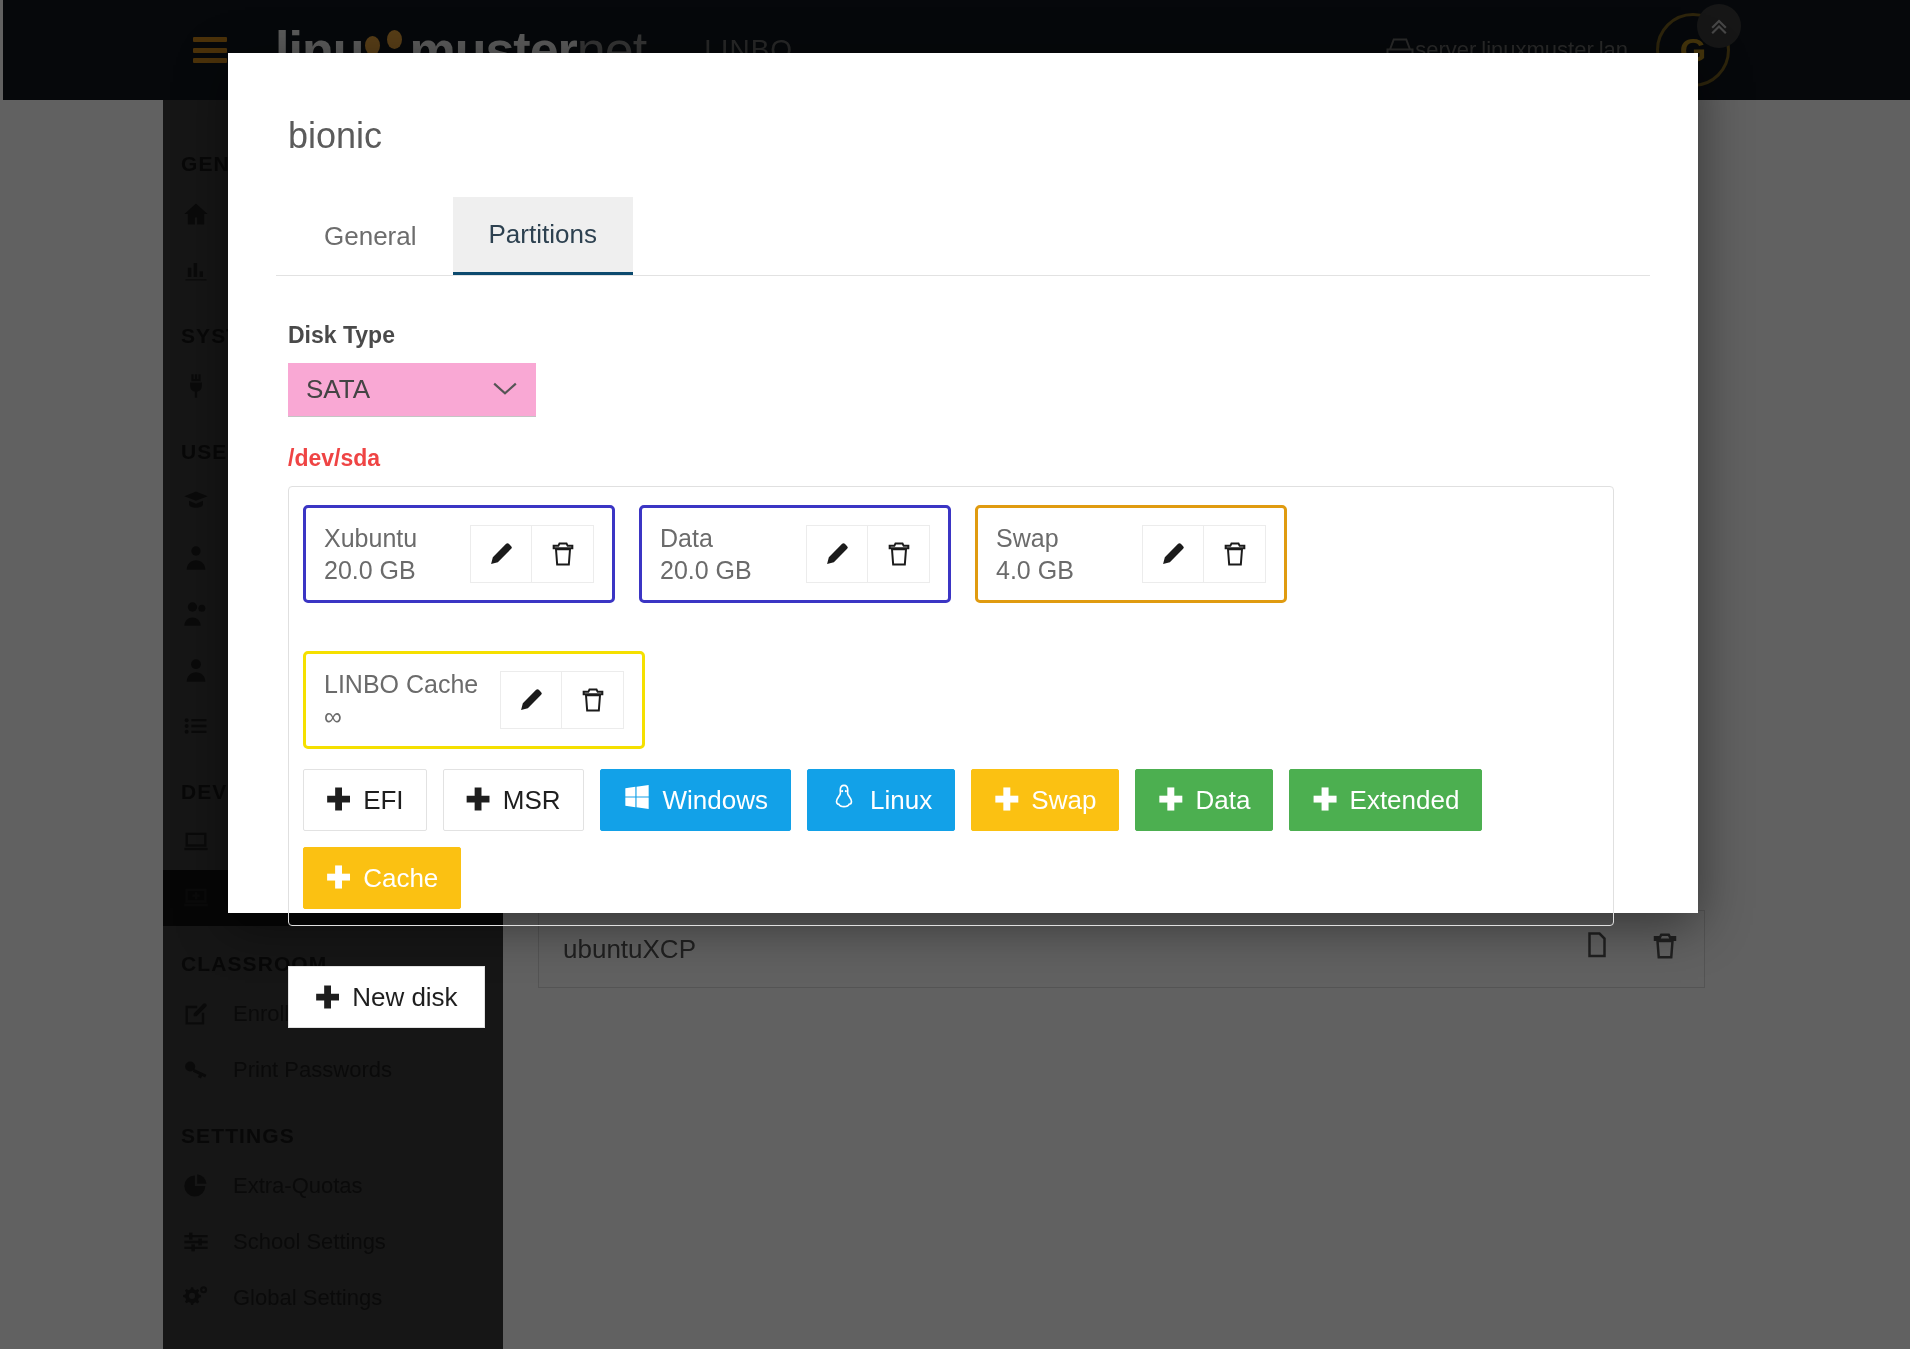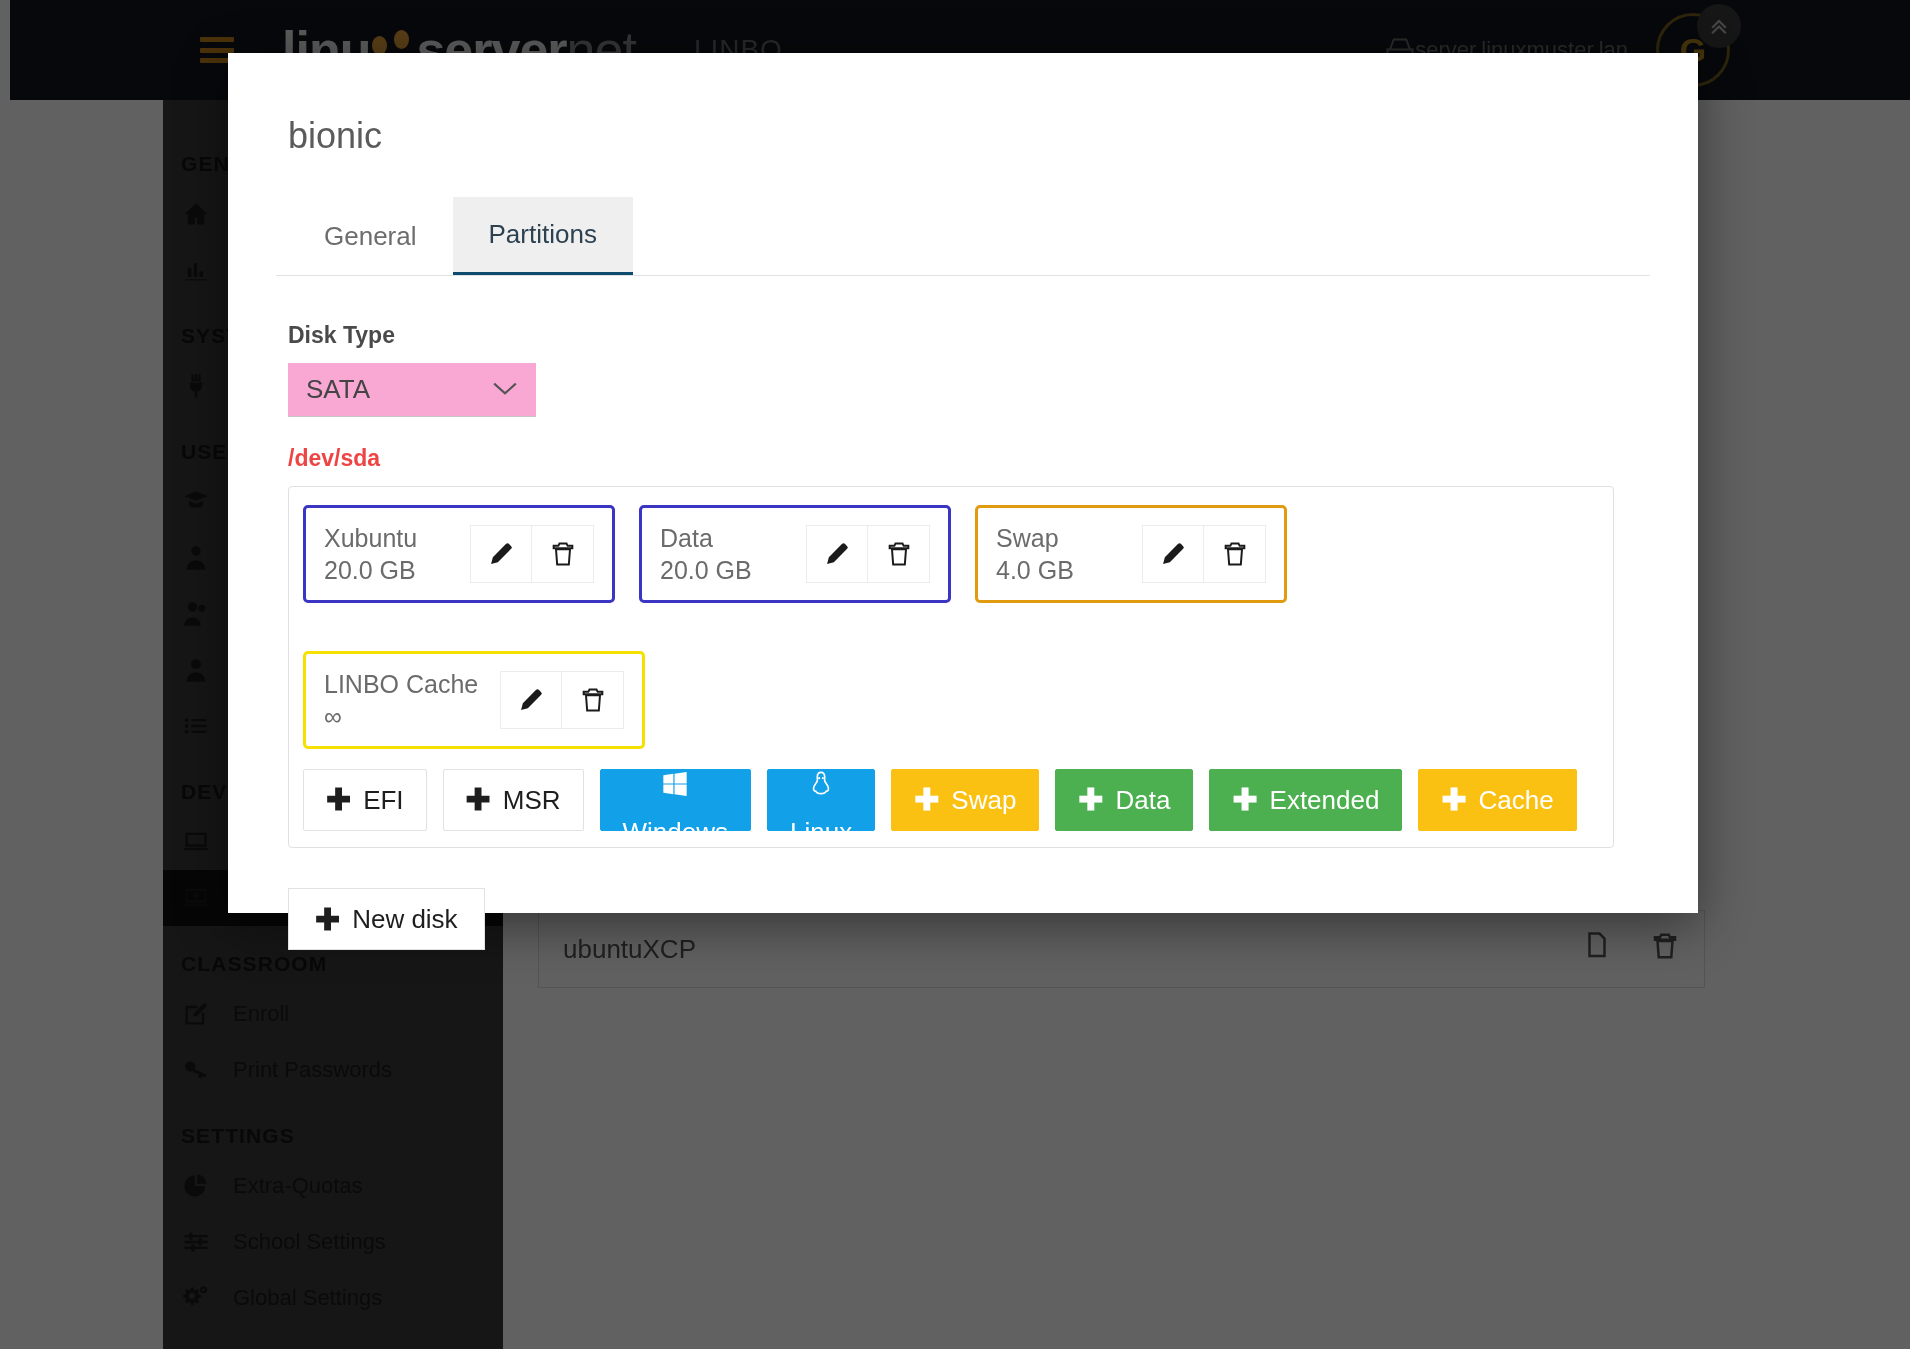--- a/index.html
+++ b/index.html
@@ -9,21 +9,21 @@
     font-family: "Liberation Sans", sans-serif;
     background: #ffffff;
   }
 
   #root { position: relative; width: 1910px; height: 1349px; }
 
   
   .app { position: absolute; inset: 0; background: #ffffff; }
 
   .topbar {
-    position: absolute; top: 0; left: 10px; right: 0; height: 100px;
+    position: absolute; top: 0; left: 3px; right: 0; height: 100px;
     background: #10171d; display: flex; align-items: center;
   }
   .hamburger { margin-left: 190px; width: 34px; height: 26px;
     display: flex; flex-direction: column; justify-content: space-between; cursor: pointer; }
   .hamburger span { display: block; height: 5px; background: #c8851c; border-radius: 1px; }
   .brand { margin-left: 48px; font-size: 52px; font-weight: 700; letter-spacing: -1px;
     display: flex; align-items: baseline; color: #e8e8e8; }
   .brand .lx { color: #efefef; }
   .brand .dots { position: relative; display: inline-block; width: 46px; height: 40px; }
   .brand .dots i { position: absolute; display: block; width: 15px; height: 19px;
@@ -106,21 +106,21 @@
     display: flex; align-items: center; justify-content: center; cursor: pointer; }
   .icon-btn + .icon-btn { border-left: none; }
   .icon-btn svg { width: 28px; height: 30px; fill: #1b1b1b; }
 
   .add-row { display: flex; gap: 16px; margin-top: 20px; flex-wrap: wrap; }
   .add-btn {
     height: 62px; padding: 0 22px; border: 1px solid #e2e2e2; background: #fff;
     color: #1e1e1e; font-size: 26px; display: flex; align-items: center; gap: 12px;
     cursor: pointer; font-family: inherit; border-radius: 2px;
   }
-  .add-btn.blue   { background: #12a1e8; color: #fff; border-color: #12a1e8; flex-direction: column; }
+  .add-btn.blue   { background: #12a1e8; color: #fff; border-color: #12a1e8; }
   .add-btn.yellow { background: #fbc112; color: #fff; border-color: #fbc112; }
   .add-btn.green  { background: #4caf50; color: #fff; border-color: #4caf50; }
   .add-btn .plus { font-size: 30px; font-weight: 700; line-height: 1; }
   .add-btn svg { width: 28px; height: 28px; fill: currentColor; }
 
   .newdisk-wrap { margin-left: 12px; margin-top: 40px; }
   .newdisk-btn { height: 62px; padding: 0 26px; border: 1px solid #e2e2e2; background: #fff;
     color: #1e1e1e; font-size: 26px; display: inline-flex; align-items: center; gap: 12px;
     cursor: pointer; font-family: inherit; }
 
@@ -143,21 +143,21 @@
           <span></span>
           <span></span>
       </div>
       <div class="brand">
         <span class="lx">linu</span>
         <span class="dots">
             <i></i>
             <i></i>
             <i></i>
           </span>
-        <span class="lx">server</span>
+        <span class="lx">muster</span>
         <span class="net">net</span>
       </div>
       <div class="topbar-section">LINBO</div>
       <div class="topbar-right">
         <div class="server-chip">
           <span>
             <svg viewBox="0 0 24 24">
                 <path fill="none" stroke="#6e6e6e" stroke-width="1.6" d="M2 14h20v5H2z M4 14l3-8h10l3 8"></path>
               </svg>
           </span>

